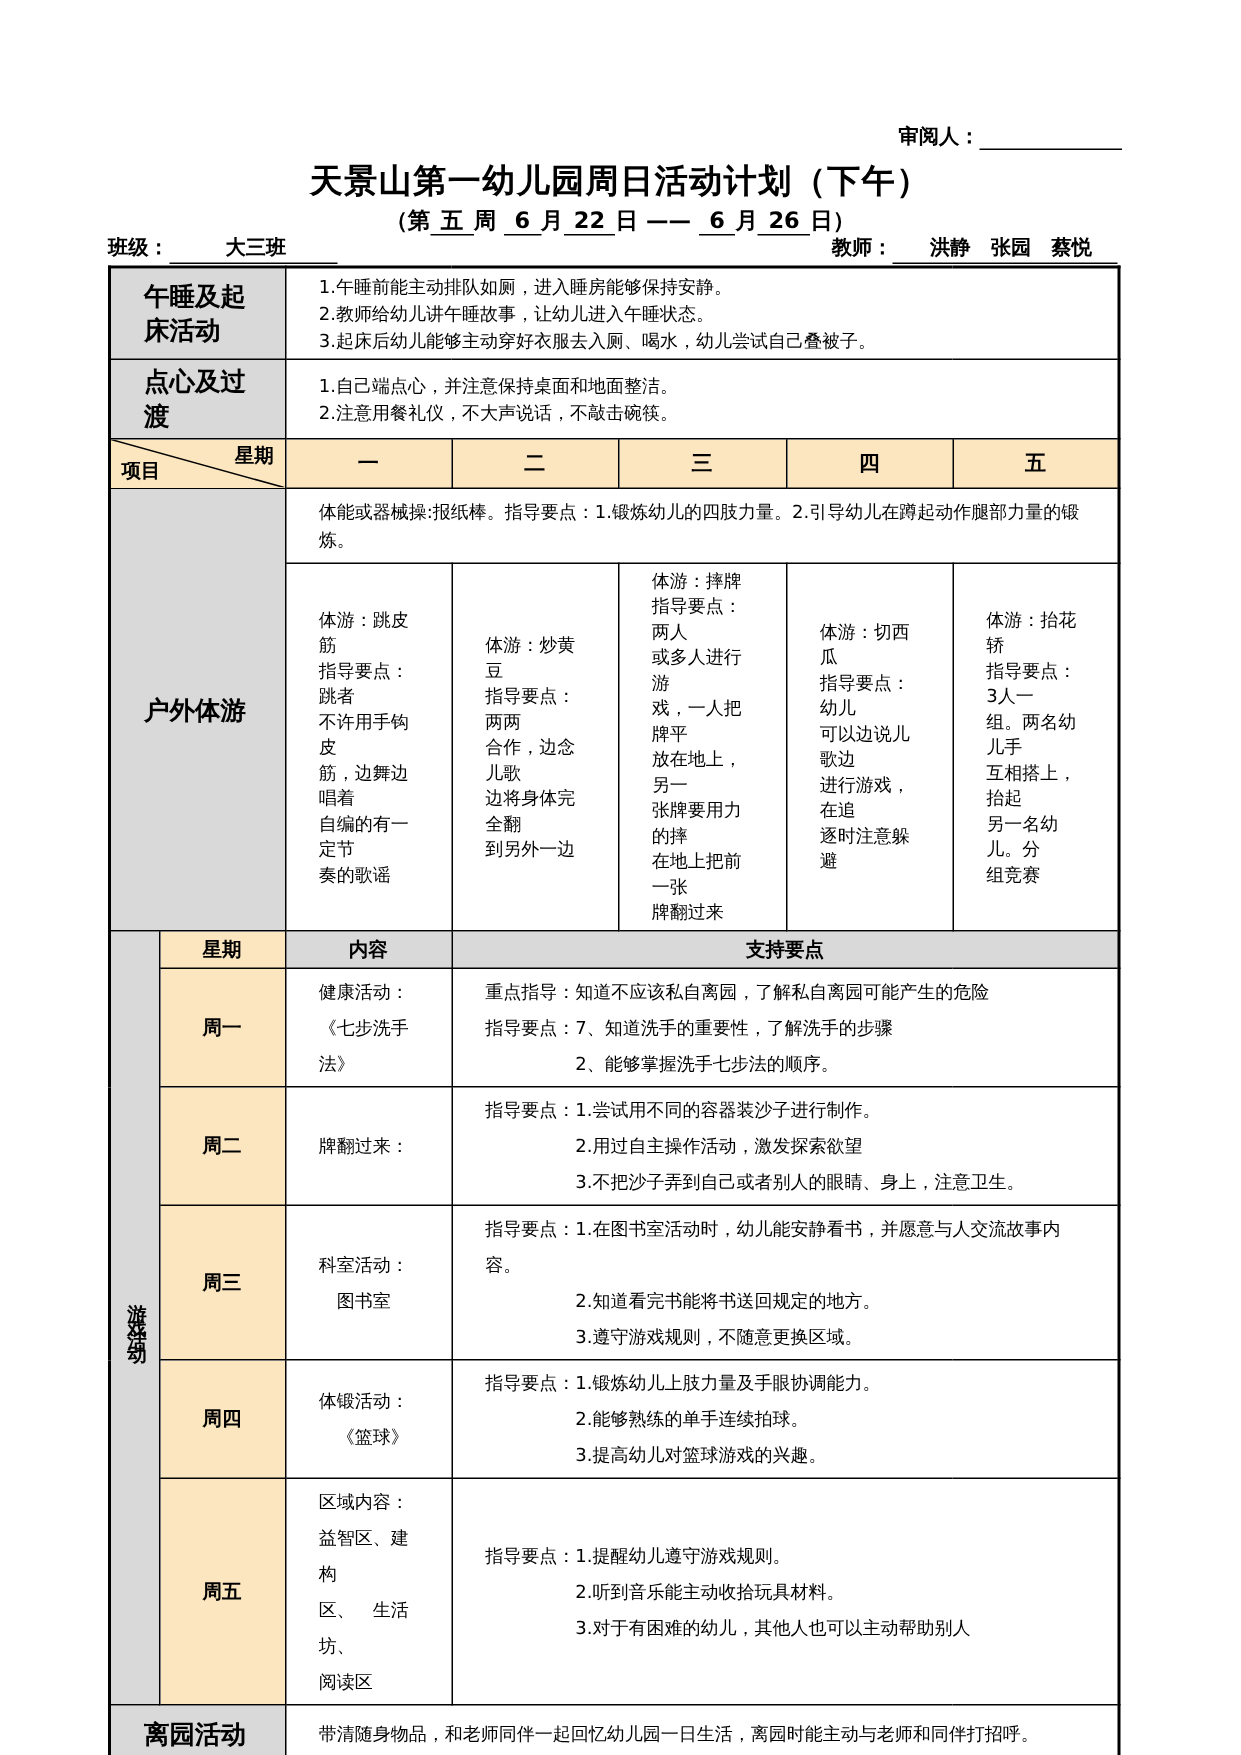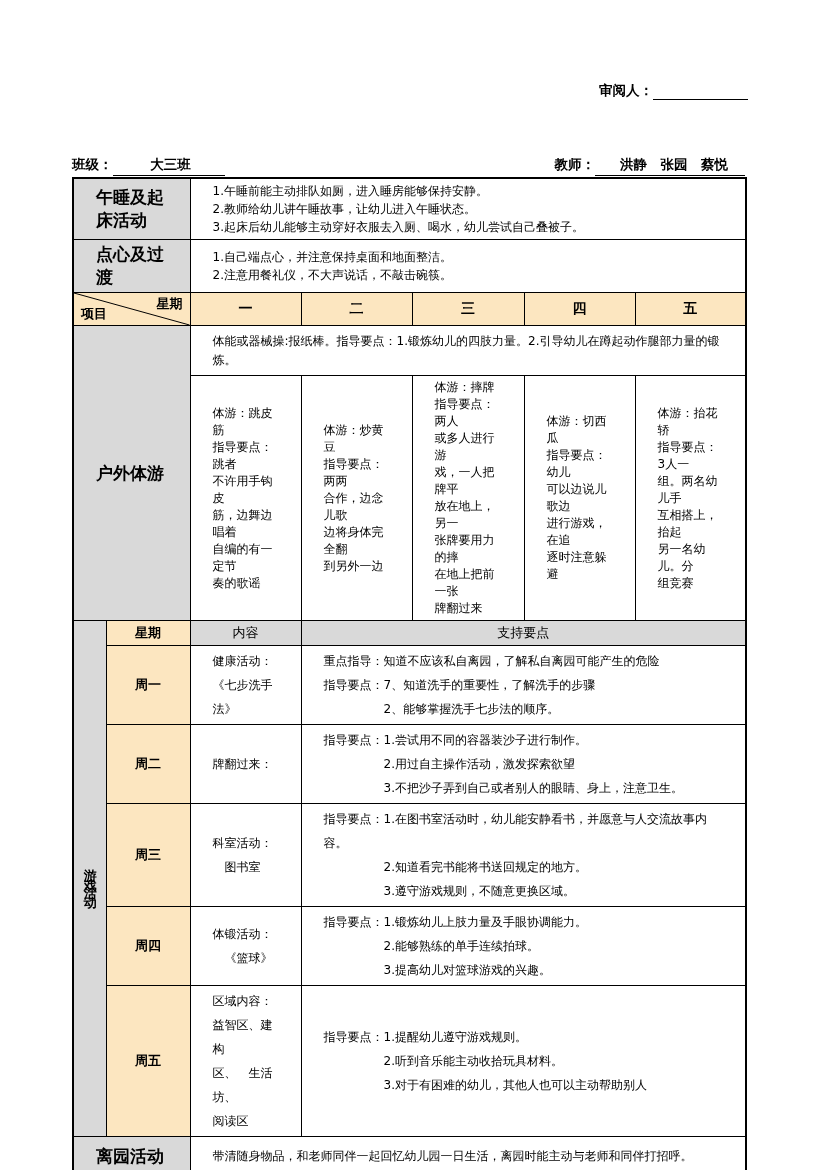--- a/index.html
+++ b/index.html
@@ -25,21 +25,21 @@
   table.plan { position: absolute; top: 177px; left: 72px; width: 673px;
                border-collapse: collapse; table-layout: fixed;
                border: 2px solid #000; font-size: 12px; }
   table.plan td { border: 1px solid #000; padding: 3px 22px; vertical-align: middle; overflow: hidden; }
 
   td.lbl { background: #D9D9D9; font-weight: bold; text-align: left; font-size: 17px; padding: 2px; }
   td.beige { background: #FCE6C0; }
   td.graybg { background: #D9D9D9; }
   td.daycell { background: #FCE6C0; font-weight: bold; text-align: center; font-size: 14px; }
   td.weekcell { background: #FCE6C0; font-weight: bold; text-align: center; font-size: 13px; }
-  td.ghead { background: #D9D9D9; font-weight: normal; text-align: center; font-size: 13px; }
+  td.ghead { background: #D9D9D9; font-weight: bold; text-align: center; font-size: 13px; }
 
   .pre { white-space: pre-wrap; }
   td.listcell { line-height: 18px; }
   td.commoncell { line-height: 19px; vertical-align: middle; }
   td.gamecell { line-height: 17px; vertical-align: top; padding: 4px 4px; }
   td.contentcell { line-height: 24px; vertical-align: top; padding-top: 5px; }
   td.supportcell { line-height: 24px; vertical-align: top; padding-top: 5px; }
   td.deptcell { line-height: 18px; }
 
   td.corner { background: #FCE6C0; position: relative; height: 33px; padding: 0; }
@@ -52,21 +52,28 @@
 </style>
 </head>
 <body>
 
 <div class="page">
 
   <div class="reviewer">
     <span>审阅人：</span><span class="u-blank"></span>
   </div>
 
-
+  <div class="title">天景山第一幼儿园周日活动计划（下午）</div>
+
+  <div class="subtitle">
+    <span>（第</span><span class="u">五</span><span>周</span>
+    <span class="u">6</span><span>月</span><span class="u">22</span><span>日</span>
+    <span>——</span>
+    <span class="u">6</span><span>月</span><span class="u">26</span><span>日）</span>
+  </div>
 
   <div class="inforow">
     <span>
       <span>班级：</span><span class="u-val">大三班</span>
     </span>
     <span>
       <span>教师：</span><span class="u-val teacher">洪静　张园　蔡悦</span>
     </span>
   </div>
 

